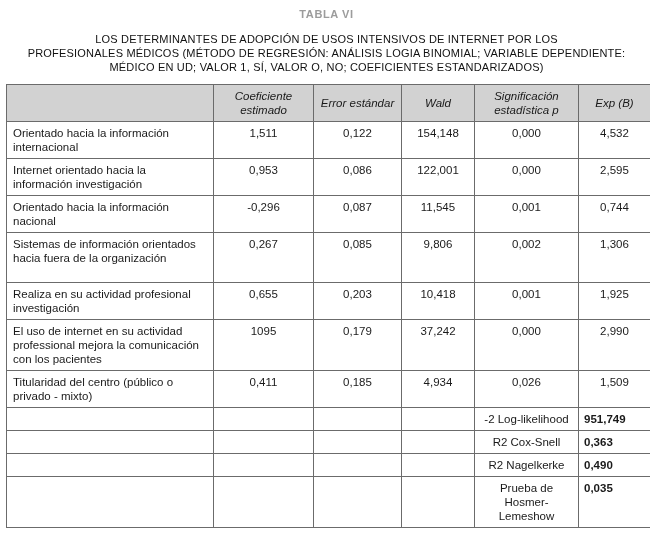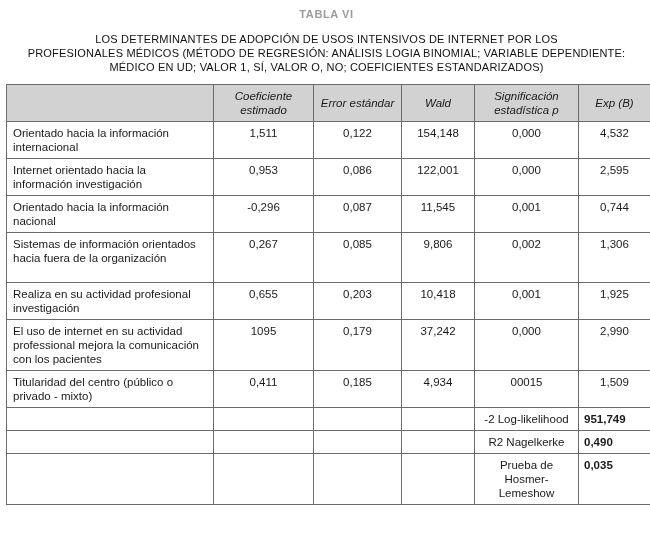--- a/index.html
+++ b/index.html
@@ -143,31 +143,39 @@
         <td class="num">0,179</td>
         <td class="num">37,242</td>
         <td class="num">0,000</td>
         <td class="num">2,990</td>
       </tr>
       <tr class="data-row-2">
         <td class="label">Titularidad del centro (público o privado - mixto)</td>
         <td class="num">0,411</td>
         <td class="num">0,185</td>
         <td class="num">4,934</td>
-        <td class="num">00015</td>
+        <td class="num">0,026</td>
         <td class="num">1,509</td>
       </tr>
 
       <tr class="sum-row">
         <td></td>
         <td></td>
         <td></td>
         <td></td>
         <td class="sum-label">-2 Log-likelihood</td>
         <td class="sum-val">951,749</td>
+      </tr>
+      <tr class="sum-row">
+        <td></td>
+        <td></td>
+        <td></td>
+        <td></td>
+        <td class="sum-label">R2 Cox-Snell</td>
+        <td class="sum-val">0,363</td>
       </tr>
       <tr class="sum-row">
         <td></td>
         <td></td>
         <td></td>
         <td></td>
         <td class="sum-label">R2 Nagelkerke</td>
         <td class="sum-val">0,490</td>
       </tr>
       <tr class="sum-row-tall">

